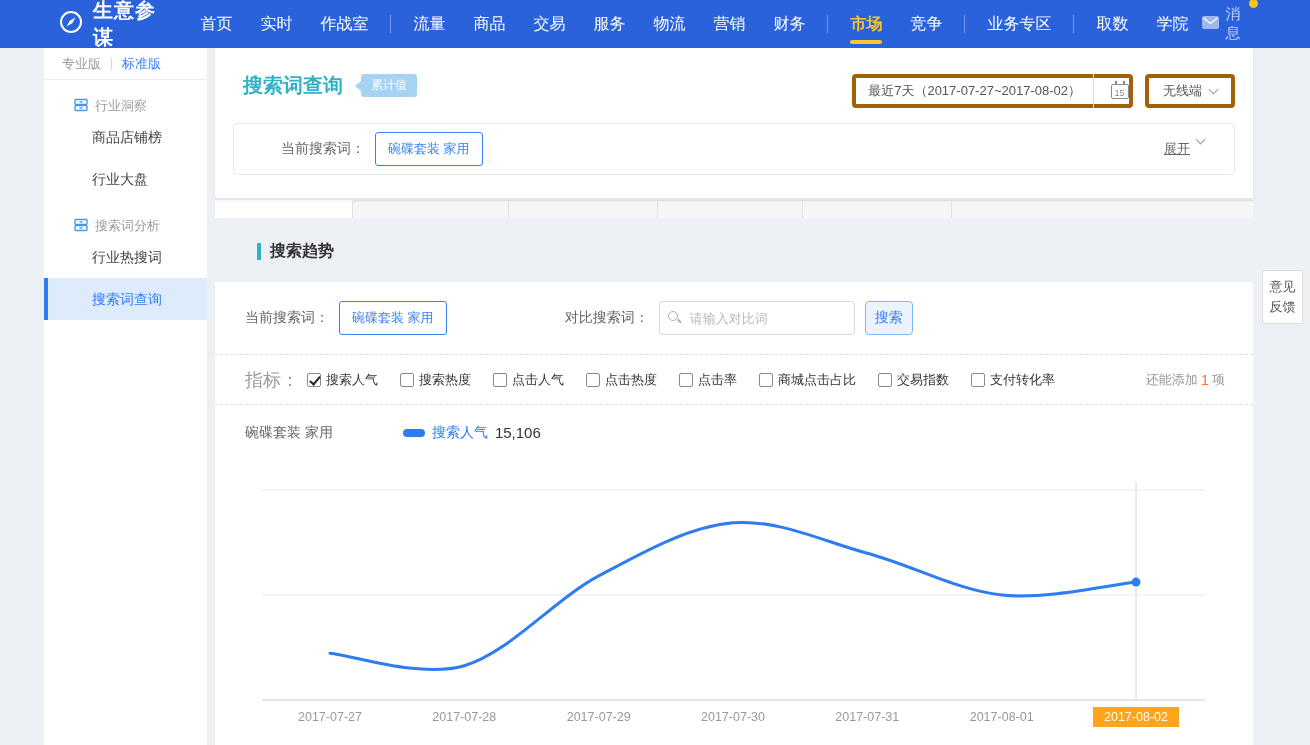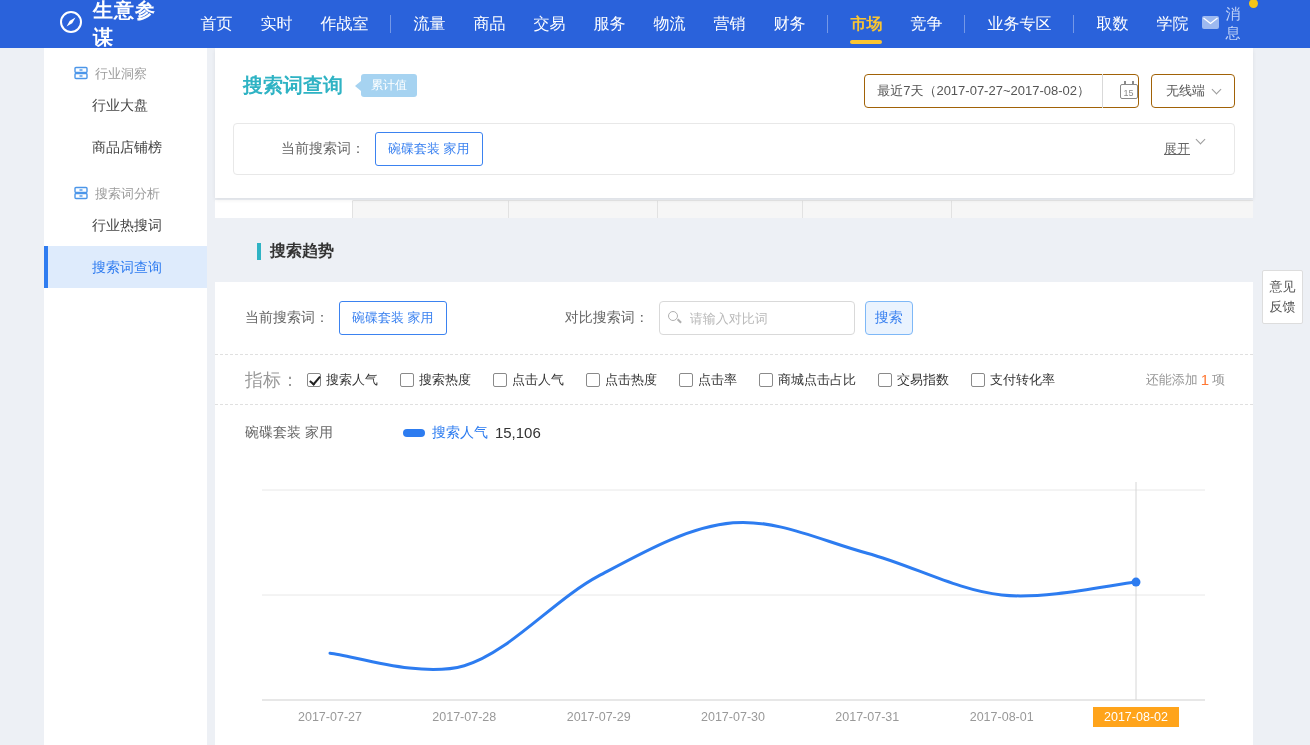--- a/index.html
+++ b/index.html
@@ -43,21 +43,21 @@
   .header-panel { position:absolute; left:215px; top:48px; width:1038px; height:150px; background:#fff;
               box-shadow:0 2px 4px rgba(0,0,0,.07); z-index:5; }
   .title-row { position:absolute; left:28px; top:24px; display:flex; align-items:center; }
   .page-title { font-size:20px; font-weight:bold; color:#2fb3c4; }
   .title-tag { position:relative; margin-left:18px; background:#a6d3f1; color:#fff; font-size:12px;
               padding:3px 10px; border-radius:3px; }
   .title-tag::before { content:""; position:absolute; left:-6px; top:50%; margin-top:-5px;
               border-top:5px solid transparent; border-bottom:5px solid transparent;
               border-right:6px solid #a6d3f1; }
   .header-controls { position:absolute; right:18px; top:26px; display:flex; gap:12px; }
-  .date-box, .device-box { height:34px; border:1px solid #a16207; border-radius:4px; background:#fff;
+  .date-box, .device-box { height:34px; border:4px solid #a16207; border-radius:4px; background:#fff;
               display:flex; align-items:center; cursor:pointer; }
   .date-text { font-size:13px; color:#555; padding:0 12px; }
   .cal-seg { width:36px; height:34px; border-left:1px solid #d9d9d9; display:flex; align-items:center;
               justify-content:center;padding-left:16px; }
   .cal-icon { width:18px; height:15px; border:1px solid #8a8a8a; border-radius:2px; position:relative;
               display:flex; align-items:flex-end; justify-content:center; }
   .cal-icon i { font-style:normal; font-size:9px; color:#8a8a8a; line-height:10px; }
   .cal-icon::before, .cal-icon::after { content:""; position:absolute; top:-4px; width:2px; height:4px;
               background:#8a8a8a; }
   .cal-icon::before { left:3px; } .cal-icon::after { right:3px; }
@@ -172,32 +172,37 @@
           <rect x="0" y="0" width="17" height="13" rx="2" fill="#9db9f0"></rect>
           <path d="M1.5 2 L8.5 7.5 L15.5 2" fill="none" stroke="#ffffff" stroke-width="1.3"></path>
         </svg>
       </span>
       <span class="msg-label">消息</span>
       <span class="msg-dot"></span>
     </div>
   </header>
 
   <aside class="sidebar">
+    <div class="version-row">
+      <span class="ver muted">专业版</span>
+      <span class="ver-div"></span>
+      <span class="ver link">标准版</span>
+    </div>
     <div class="side-menu">
         <div class="side-group-label">
           <span><svg width="14" height="14" viewBox="0 0 14 14">
               <rect x="1" y="1.5" width="12" height="5" rx="1" fill="none" stroke="#4c96e9" stroke-width="1.4"></rect>
               <rect x="1" y="7.5" width="12" height="5" rx="1" fill="none" stroke="#4c96e9" stroke-width="1.4"></rect>
               <line x1="5.5" y1="4" x2="8.5" y2="4" stroke="#4c96e9" stroke-width="1.4"></line>
               <line x1="5.5" y1="10" x2="8.5" y2="10" stroke="#4c96e9" stroke-width="1.4"></line>
             </svg></span>
           <span>行业洞察</span>
         </div>
+        <div class="side-item">商品店铺榜</div>
         <div class="side-item">行业大盘</div>
-        <div class="side-item">商品店铺榜</div>
         <div class="side-group-label">
           <span><svg width="14" height="14" viewBox="0 0 14 14">
               <rect x="1" y="1.5" width="12" height="5" rx="1" fill="none" stroke="#4c96e9" stroke-width="1.4"></rect>
               <rect x="1" y="7.5" width="12" height="5" rx="1" fill="none" stroke="#4c96e9" stroke-width="1.4"></rect>
               <line x1="5.5" y1="4" x2="8.5" y2="4" stroke="#4c96e9" stroke-width="1.4"></line>
               <line x1="5.5" y1="10" x2="8.5" y2="10" stroke="#4c96e9" stroke-width="1.4"></line>
             </svg></span>
           <span>搜索词分析</span>
         </div>
         <div class="side-item">行业热搜词</div>

